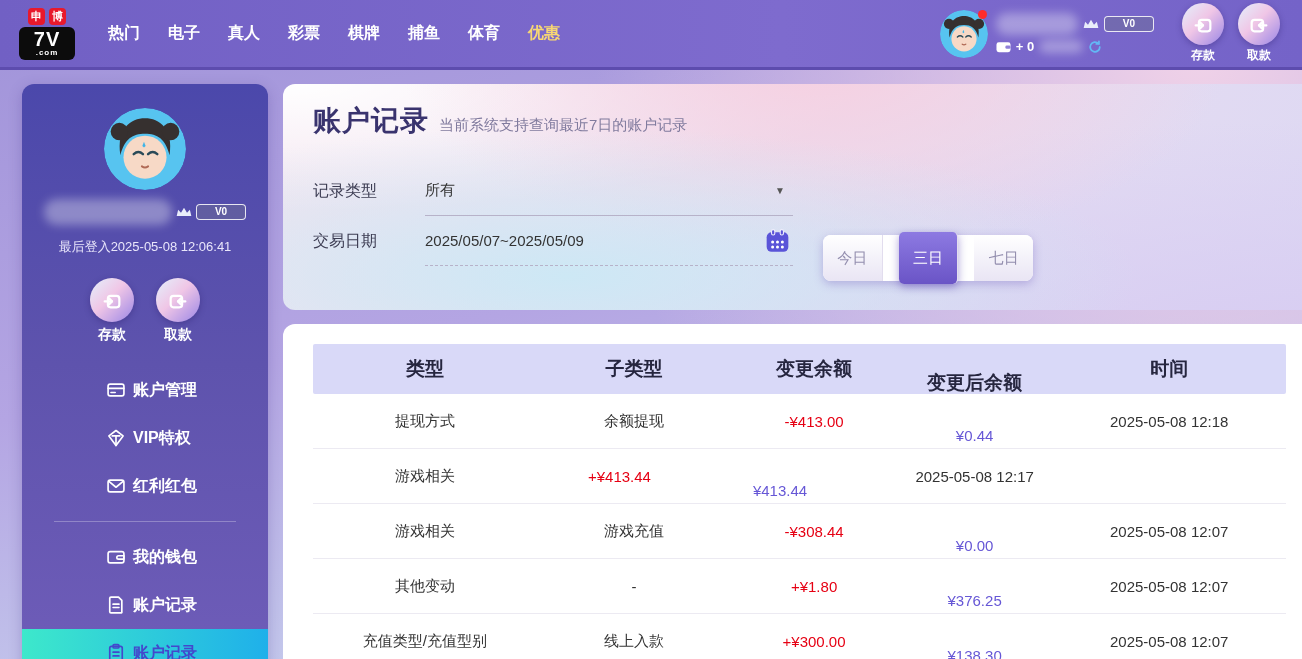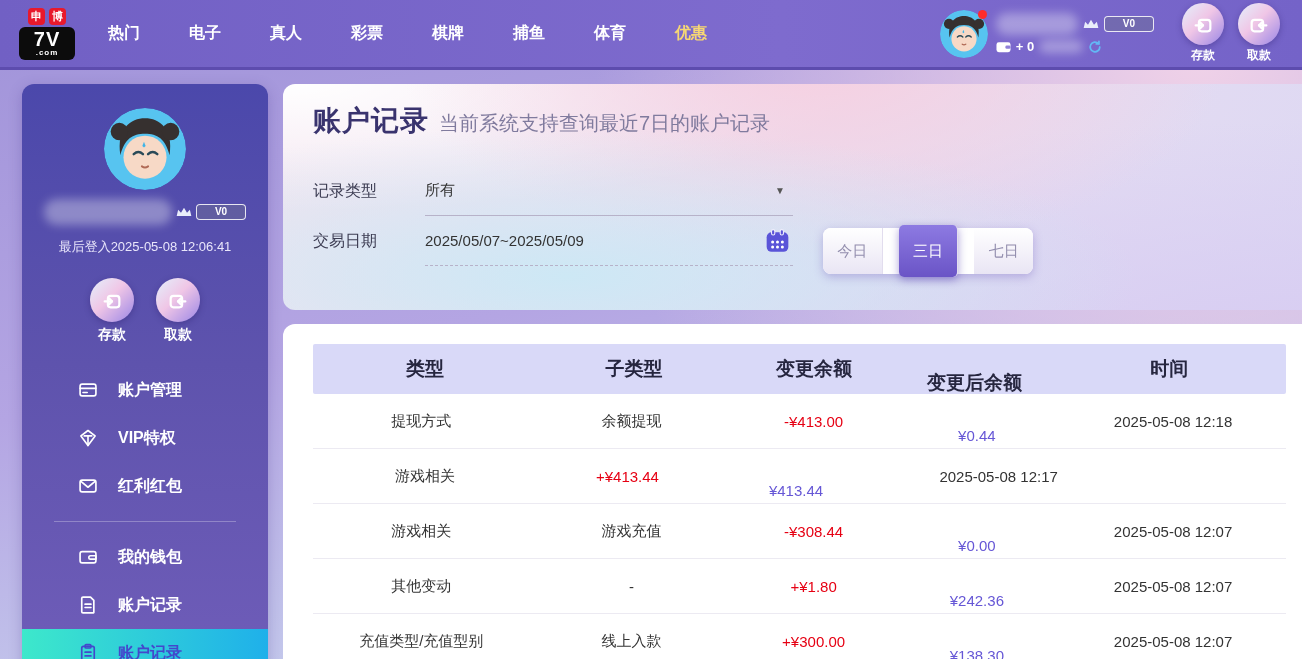--- a/index.html
+++ b/index.html
@@ -20,21 +20,21 @@
     display:flex; align-items:center; z-index:10;
   }
   .logo { margin-left:18px; width:58px; display:flex; flex-direction:column; align-items:center; cursor:pointer; }
   .logo-badges { display:flex; gap:4px; margin-bottom:2px; }
   .logo-badge { width:17px; height:17px; background:#e8192c; border-radius:4px; color:#fff;
     font-size:11px; font-weight:700; display:flex; align-items:center; justify-content:center; }
   .logo-black { background:#0c0c0c; border-radius:6px; width:56px; padding:2px 0 3px; text-align:center; line-height:1; }
   .logo-main { color:#fff; font-weight:700; font-size:20px; letter-spacing:1px; }
   .logo-suffix { color:#fff; font-size:8px; font-weight:700; letter-spacing:1px; }
 
-  .nav-menu { display:flex; gap:45px; margin-left:30px; }
+  .nav-menu { display:flex; gap:24px; margin-left:30px; }
   .nav-item { color:#fff; font-size:16px; font-weight:700; cursor:pointer; padding:6px 2px; white-space:nowrap; }
   .nav-item.highlight { color:#f7d774; }
 
   .nav-right { margin-left:auto; display:flex; align-items:center; padding-right:22px; gap:14px; }
   .nav-user { display:flex; align-items:center; gap:8px; margin-right:14px; }
   .avatar-wrap { position:relative; width:48px; height:48px; cursor:pointer; }
   .avatar-wrap svg { width:100%; height:100%; display:block; }
   .red-dot { position:absolute; top:0; right:1px; width:9px; height:9px; border-radius:50%; background:#ff2b2b; }
   .user-info { display:flex; flex-direction:column; gap:4px; }
   .uinfo-row { display:flex; align-items:center; gap:5px; }
@@ -67,21 +67,21 @@
   .side-avatar svg { width:100%; height:100%; display:block; }
   .side-name-row { display:flex; align-items:center; justify-content:center; gap:4px; margin-top:8px; height:28px; }
   .side-name-blur { width:128px; height:26px; }
   .side-login { color:#e9e6fb; font-size:13px; text-align:center; margin-top:12px; }
   .side-actions { display:flex; justify-content:center; gap:22px; margin-top:22px; }
   .side-action { display:flex; flex-direction:column; align-items:center; gap:4px; cursor:pointer; }
   .side-action .grad-circle { width:44px; height:44px; }
   .side-action-label { color:#fff; font-size:14px; font-weight:700; }
 
   .side-menu { list-style:none; margin-top:22px; }
-  .side-menu-item { height:48px; display:flex; align-items:center; padding-left:56px; gap:20px;
+  .side-menu-item { height:48px; display:flex; align-items:center; padding-left:84px; gap:7px;
     color:#fff; font-size:16px; font-weight:700; cursor:pointer; }
   .side-menu-item .mi svg { width:20px; height:20px; display:block; stroke:currentColor; fill:none;
     stroke-width:2; stroke-linecap:round; stroke-linejoin:round; }
   .side-divider { height:1px; background:rgba(255,255,255,.28); margin:11px 32px; }
   .side-menu-item.active {
     background:linear-gradient(90deg,#3de8cb 0%,#1fb0ea 100%);
     color:#4348cc;
   }
 
   
@@ -92,48 +92,48 @@
     background:
       radial-gradient(ellipse at 28% 85%, #cde8f5 0%, rgba(205,232,245,0) 55%),
       radial-gradient(ellipse at 52% -10%, #f6d0e1 0%, rgba(246,208,225,0) 55%),
       radial-gradient(ellipse at 0% 0%, #ffffff 0%, rgba(255,255,255,0) 40%),
       radial-gradient(ellipse at 100% 110%, #d8cdf2 0%, rgba(216,205,242,0) 60%),
       linear-gradient(120deg,#f4e4ef,#ddd8f3);
     padding:18px 0 0 30px;
   }
   .title-row { display:flex; align-items:baseline; gap:10px; }
   .page-title { font-size:28px; font-weight:700; color:#39336e; letter-spacing:1px; }
-  .page-subtitle { font-size:20px; color:#807b9e; font-weight:500; }
+  .page-subtitle { font-size:15px; color:#807b9e; font-weight:500; }
 
   .filter-rows { margin-top:26px; }
   .filter-row { display:flex; align-items:center; height:50px; }
   .filter-label { width:112px; font-size:16px; color:#3c3c52; }
   .filter-field { width:368px; height:100%; display:flex; align-items:center; justify-content:space-between;
     border-bottom:1px solid #b7b2c9; cursor:pointer; }
   .filter-field.dashed { border-bottom:1px dashed #b7b2c9; }
   .filter-value { font-size:15px; color:#333; }
   .dd-arrow { font-size:10px; color:#555; margin-right:8px; }
   .cal-icon { width:27px; height:26px; margin-right:2px; }
   .cal-icon svg { width:100%; height:100%; display:block; }
 
-  .range-group { position:absolute; left:540px; top:144px; width:210px; height:46px; display:flex;
+  .range-group { position:absolute; left:540px; top:151px; width:210px; height:46px; display:flex;
     background:#fff; border-radius:8px; box-shadow:0 3px 10px rgba(120,100,190,.4); }
   .range-btn { flex:1; display:flex; align-items:center; justify-content:center;
     font-size:15px; color:#938eae; cursor:pointer;
     background:linear-gradient(180deg,#ffffff,#e9e5f4); border-right:1px solid #e2ddee; }
   .range-btn:first-child { border-radius:8px 0 0 8px; }
   .range-btn:last-child { border-radius:0 8px 8px 0; border-right:none; }
   .range-btn.active { background:linear-gradient(180deg,#8d7ae2,#6a54c6); color:#fff;
     margin:-3px 16px; border-radius:5px; box-shadow:0 3px 9px rgba(90,68,180,.5); position:relative; z-index:1; }
 
   .table-card { position:absolute; left:0; top:240px; right:0; height:460px;
     background:#fff; border-radius:12px 0 0 0; padding:20px 16px 0 30px; }
   .thead { display:flex; align-items:center; height:50px; background:#d9d9f8; border-radius:2px; }
   .th { font-size:19px; font-weight:700; color:#26263f; text-align:center; }
-  .trow { display:flex; align-items:center; height:55px; border-bottom:1px solid #eceaf2;gap:8px; }
+  .trow { display:flex; align-items:center; height:55px; border-bottom:1px solid #eceaf2; }
   .td { font-size:15px; color:#333; text-align:center; }
   .c0 { width:23%; } .c1 { width:20%; } .c2 { width:17%; } .c3 { width:16%;margin-top:28px; } .c4 { width:24%; }
   .td.change { color:#e60013; }
   .td.after { color:#6657d6; }
 </style>
 </head>
 <body>
 
 <nav class="navbar">
   <div class="logo">
@@ -418,21 +418,21 @@
           <div class="td c0">游戏相关</div>
           <div class="td c1">游戏充值</div>
           <div class="td c2 change">-¥308.44</div>
           <div class="td c3 after">¥0.00</div>
           <div class="td c4">2025-05-08 12:07</div>
         </div>
         <div class="trow">
           <div class="td c0">其他变动</div>
           <div class="td c1">-</div>
           <div class="td c2 change">+¥1.80</div>
-          <div class="td c3 after">¥242.36</div>
+          <div class="td c3 after">¥376.25</div>
           <div class="td c4">2025-05-08 12:07</div>
         </div>
         <div class="trow">
           <div class="td c0">充值类型/充值型别</div>
           <div class="td c1">线上入款</div>
           <div class="td c2 change">+¥300.00</div>
           <div class="td c3 after">¥138.30</div>
           <div class="td c4">2025-05-08 12:07</div>
         </div>
       </div>

